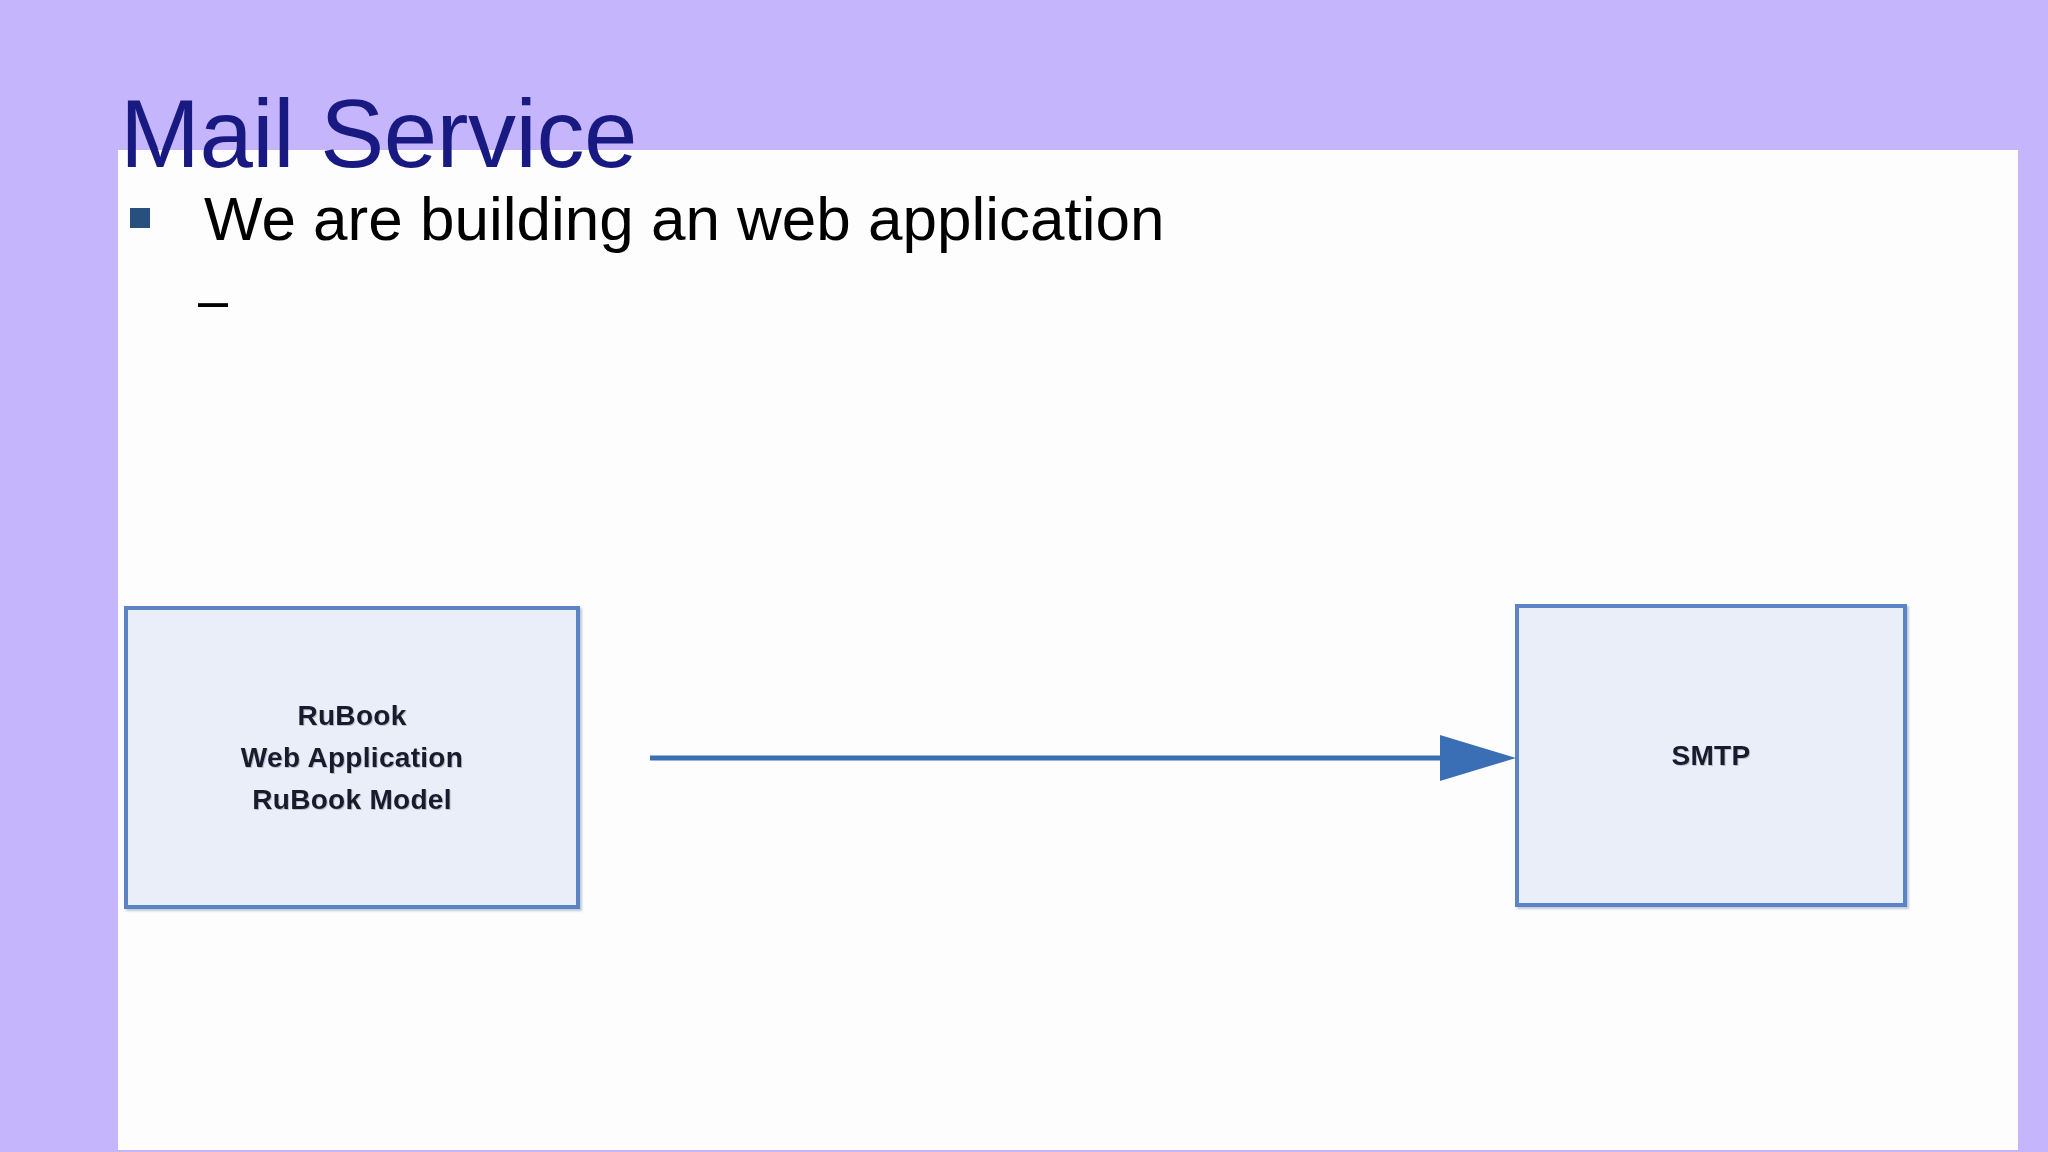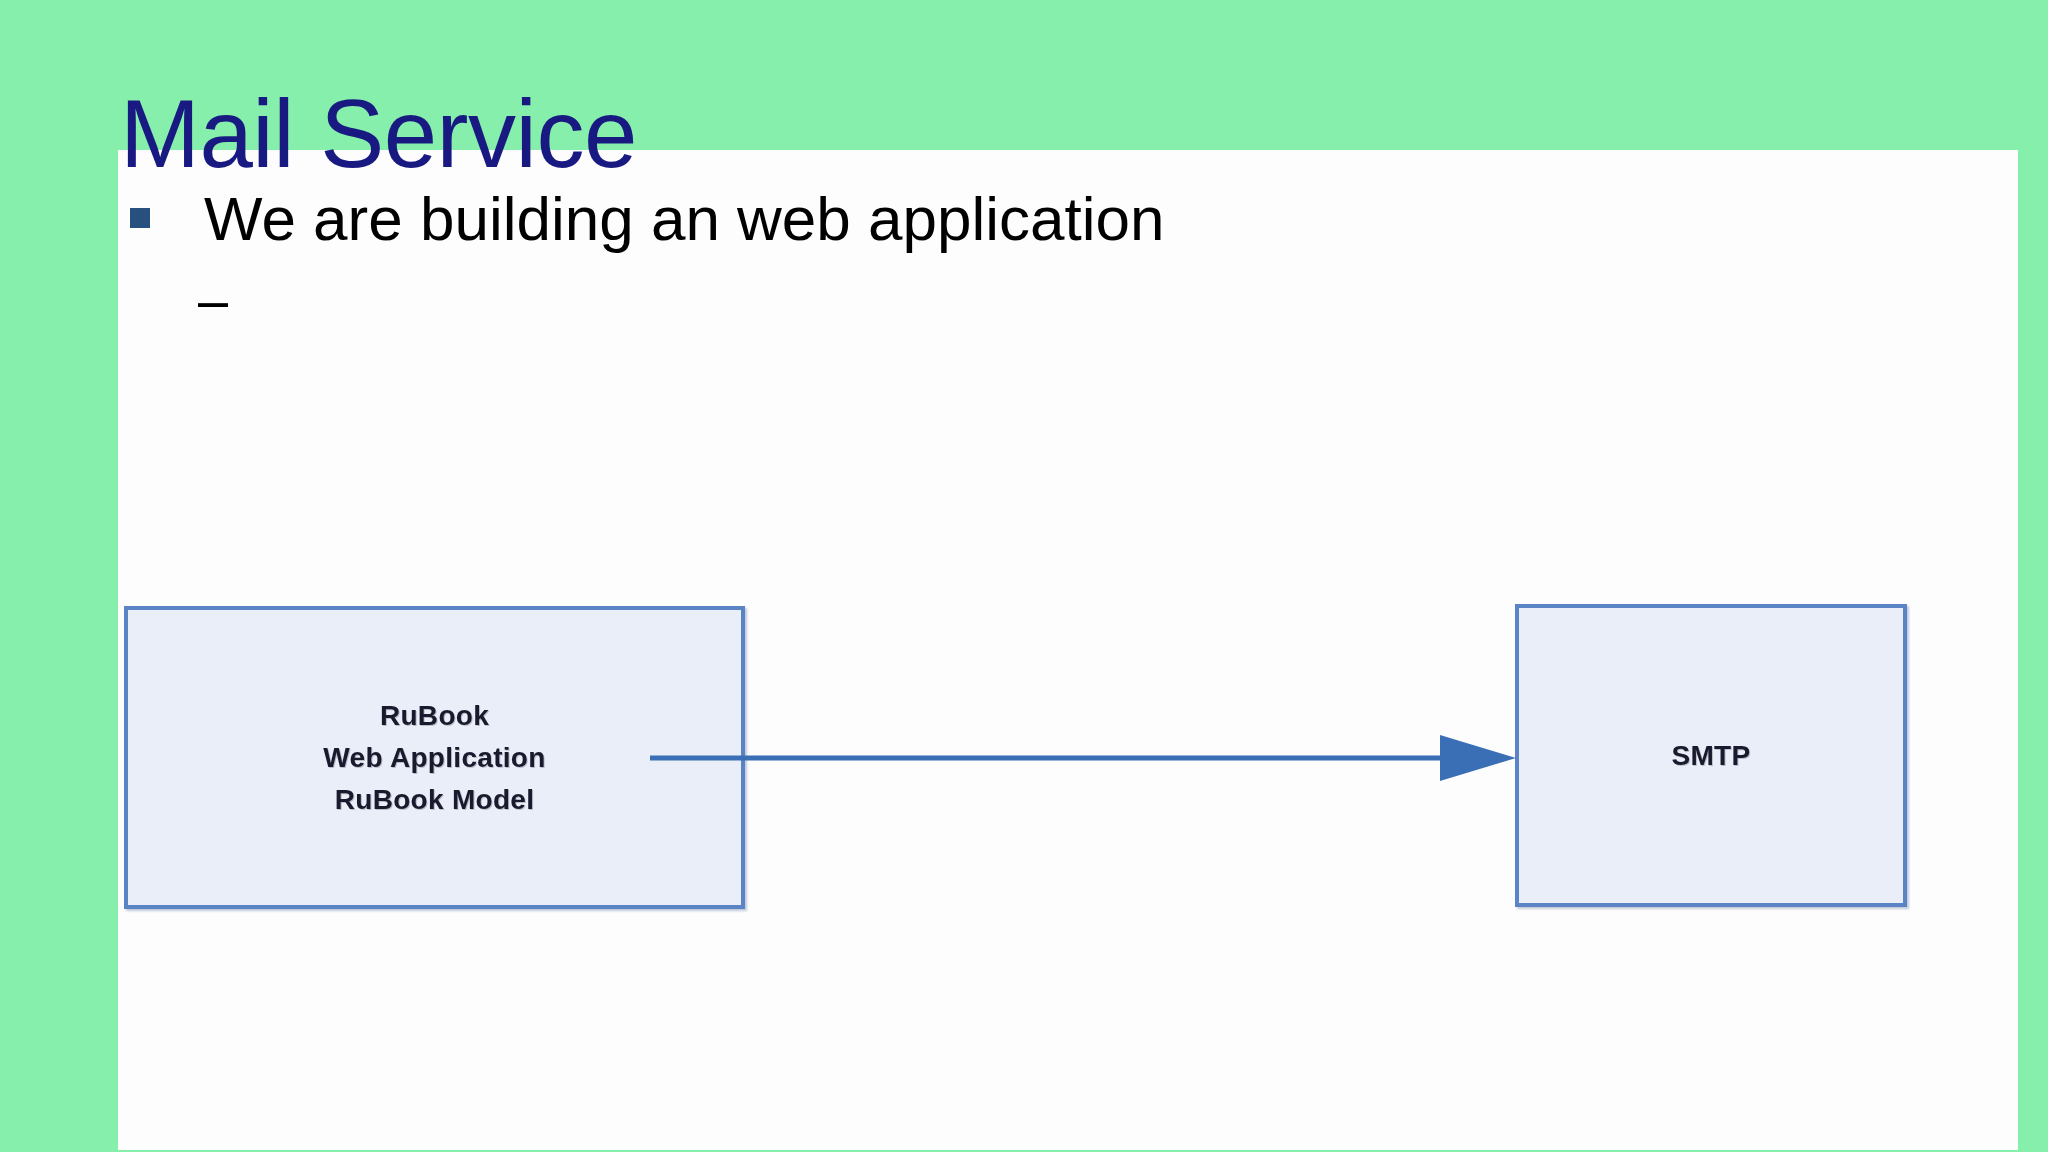--- a/index.html
+++ b/index.html
@@ -11,21 +11,21 @@
     height: 1152px;
     background: #ffffff;
     font-family: "Liberation Sans", sans-serif;
     overflow: hidden;
   }
 
   #slide {
     position: relative;
     width: 2048px;
     height: 1152px;
-    background: #86efac;
+    background: #c4b5fd;
   }
 
   
   #content-pane {
     position: absolute;
     left: 118px;
     top: 150px;
     width: 1900px;
     height: 1000px;
     background: #fdfdfe;
@@ -114,21 +114,21 @@
     line-height: 42px;
     font-weight: bold;
     color: #1A1A2E;
     letter-spacing: 0.3px;
     text-shadow: 1px 1px 0 rgba(150,150,160,0.55);
   }
 
   #node-rubook {
     left: 124px;
     top: 606px;
-    width: 621px;
+    width: 456px;
     height: 303px;
   }
   #node-smtp {
     left: 1515px;
     top: 604px;
     width: 392px;
     height: 303px;
   }
 
   #arrow-svg {

